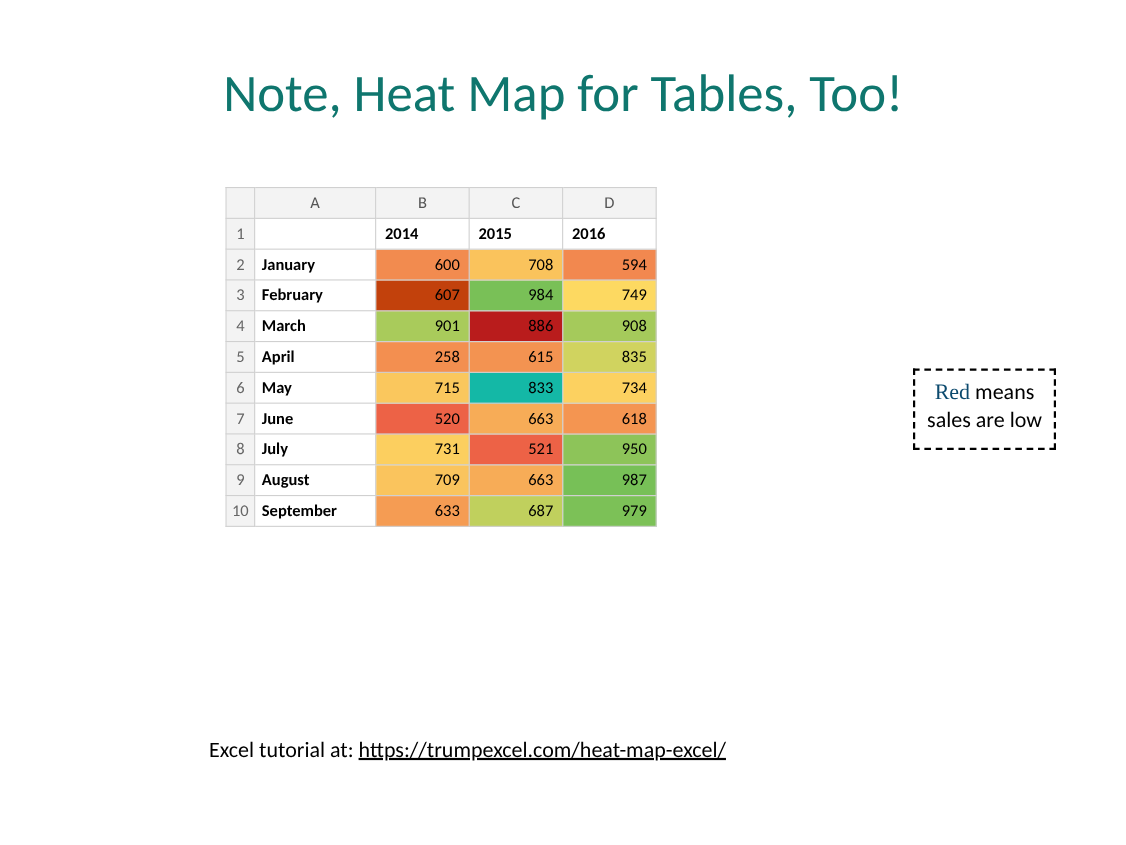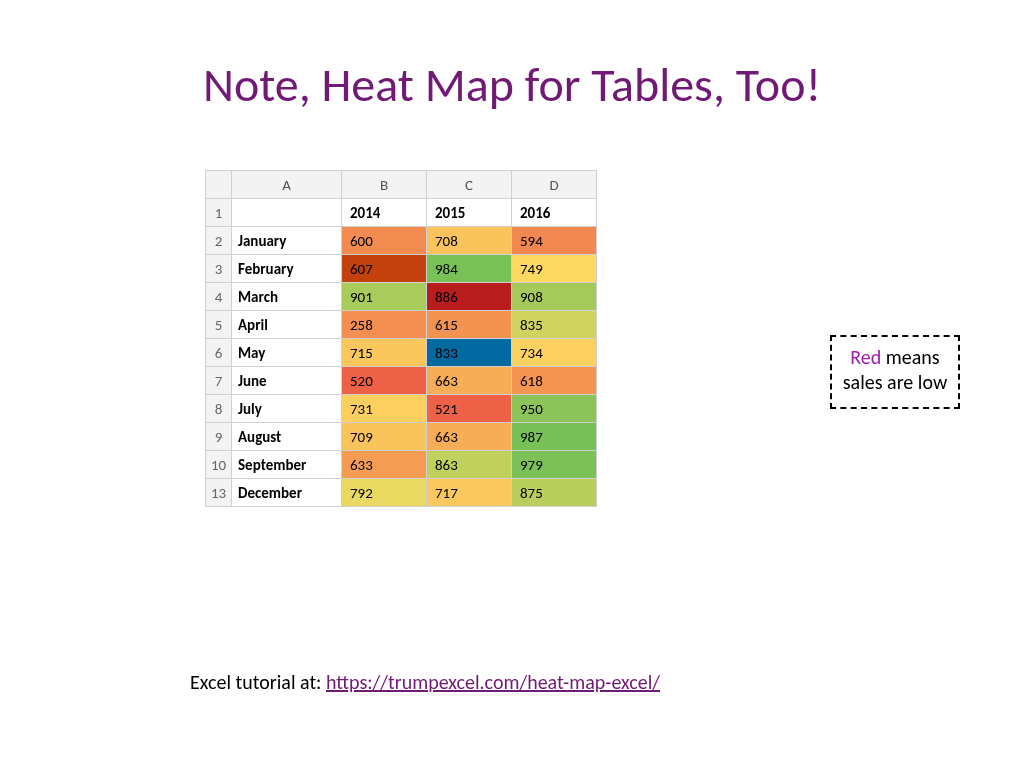--- a/index.html
+++ b/index.html
@@ -1,29 +1,29 @@
 <!DOCTYPE html>
 <html><head>
   <meta charset="utf-8">
   <style>
     * { box-sizing: border-box; }
     body { margin: 0; width: 1024px; height: 768px; background: #ffffff; font-family: Calibri, Arial, sans-serif; position: relative; }
-    .title { position: absolute; top: 55px; left: 0; width: 100%; text-align: center; font-size: 48px; color: #701a75; }
+    .title { position: absolute; top: 55px; left: 0; width: 100%; text-align: center; font-size: 48px; color: #0f766e; }
     .sheet { position: absolute; top: 170px; left: 205px; border-collapse: collapse; background: #fff; }
     .sheet td, .sheet th { border: 1px solid #d0d0d0; height: 28px; font-size: 15px; }
     .col-rh { width: 26px; text-align: center; background: #f3f3f3; color: #666; font-weight: normal; font-size: 13px; }
     .col-corner { width: 26px; height: 22px; background: #f3f3f3; }
     .col-head { background: #f3f3f3; color: #555; text-align: center; font-weight: normal; height: 22px; }
     .col-A { width: 110px; padding: 0 6px; font-weight: bold; text-align: left; }
-    .col-D { width: 85px; padding: 0 8px; }
+    .col-D { width: 85px; padding: 0 8px; text-align: right; }
     .hdr { font-weight: bold; text-align: left; background: #fff; }
     .annot { position: absolute; top: 335px; left: 830px; width: 130px; border: 2px dashed #000; padding: 8px 6px 12px; text-align: center; font-size: 20px; line-height: 1.25; }
-    .annot .red { color: #a21caf; }
+    .annot .red { color: #0c4a6e; font-family: Liberation Serif, serif; }
     .credit { position: absolute; top: 670px; left: 190px; font-size: 20px; }
-    .credit a { color: #701a75; text-decoration: underline; }
+    .credit a { color: #000000; text-decoration: underline; }
   </style>
 </head>
 <body>
 
 <div class="title">Note, Heat Map for Tables, Too!</div>
 
 <table class="sheet">
   <thead>
     <tr>
       <th class="col-corner"></th>
@@ -66,21 +66,21 @@
         <td class="col-rh">5</td>
         <td class="col-A">April</td>
         <td class="col-D" style="background:rgb(243,143,80)">258</td>
         <td class="col-D" style="background:rgb(243,147,81)">615</td>
         <td class="col-D" style="background:rgb(208,211,95)">835</td>
       </tr>
       <tr>
         <td class="col-rh">6</td>
         <td class="col-A">May</td>
         <td class="col-D" style="background:rgb(250,199,93)">715</td>
-        <td class="col-D" style="background:#0369a1">833</td>
+        <td class="col-D" style="background:#14b8a6">833</td>
         <td class="col-D" style="background:rgb(252,209,96)">734</td>
       </tr>
       <tr>
         <td class="col-rh">7</td>
         <td class="col-A">June</td>
         <td class="col-D" style="background:rgb(237,98,70)">520</td>
         <td class="col-D" style="background:rgb(247,172,87)">663</td>
         <td class="col-D" style="background:rgb(244,149,81)">618</td>
       </tr>
       <tr>
@@ -94,29 +94,22 @@
         <td class="col-rh">9</td>
         <td class="col-A">August</td>
         <td class="col-D" style="background:rgb(250,196,93)">709</td>
         <td class="col-D" style="background:rgb(247,172,87)">663</td>
         <td class="col-D" style="background:rgb(119,192,87)">987</td>
       </tr>
       <tr>
         <td class="col-rh">10</td>
         <td class="col-A">September</td>
         <td class="col-D" style="background:rgb(245,156,83)">633</td>
-        <td class="col-D" style="background:rgb(192,208,93)">863</td>
+        <td class="col-D" style="background:rgb(192,208,93)">687</td>
         <td class="col-D" style="background:rgb(124,193,87)">979</td>
-      </tr>
-      <tr>
-        <td class="col-rh">13</td>
-        <td class="col-A">December</td>
-        <td class="col-D" style="background:rgb(234,217,97)">792</td>
-        <td class="col-D" style="background:rgb(251,200,94)">717</td>
-        <td class="col-D" style="background:rgb(185,206,93)">875</td>
       </tr>
     </tbody>
 </table>
 
 <div class="annot">
   <span class="red">Red</span><span> means sales are low</span>
 </div>
 
 <div class="credit">
   <span>Excel tutorial at: </span><a href="#">https://trumpexcel.com/heat-map-excel/</a>

